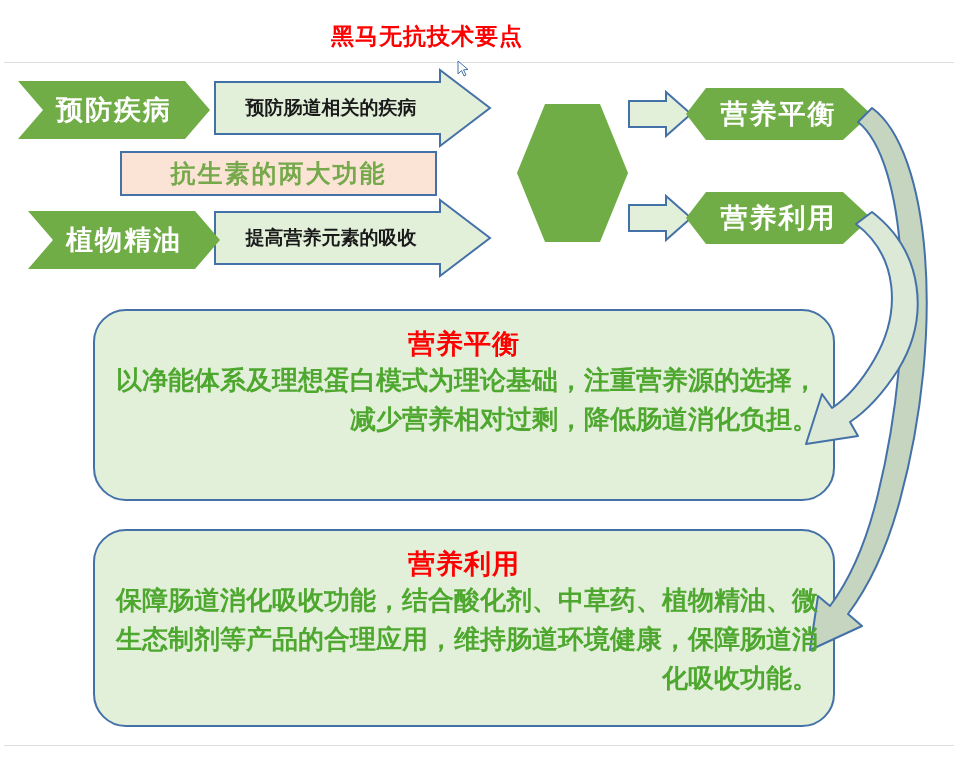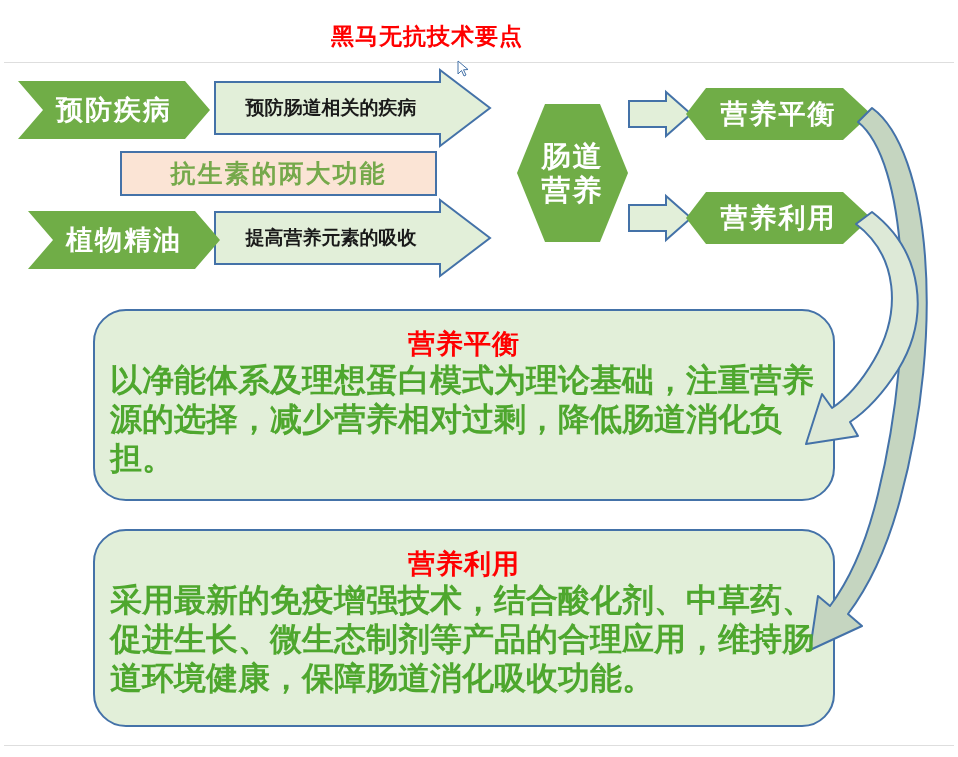--- a/index.html
+++ b/index.html
@@ -110,26 +110,26 @@
   }
   .panel-title {
     text-align: center;
     font-size: 27px;
     font-weight: bold;
     color: #FF0000;
     line-height: 34px;
     letter-spacing: 1px;
   }
   .panel-body {
-    font-size: 32px;
+    font-size: 26px;
     font-weight: bold;
     color: #4EA72E;
     line-height: 39px;
     letter-spacing: 0px;
-    text-align: left;
+    text-align: right;
   }
 
   
   .cursor {
     position: absolute;
     left: 457px;
     top: 60px;
     width: 12px;
     height: 18px;
   }
@@ -208,35 +208,31 @@
   </svg>
 
   <div class="lbl chev-label" style="left:18px; top:81px; width:192px; height:58px;">预防疾病</div>
   <div class="lbl chev-label" style="left:28px; top:211px; width:192px; height:58px;">植物精油</div>
 
   <div class="lbl arrowbox-label" style="left:222px; top:212px; width:218px; height:52px;">提高营养元素的吸收</div>
   <div class="lbl arrowbox-label" style="left:222px; top:82px; width:218px; height:52px;">预防肠道相关的疾病</div>
 
   <div class="lbl peach-label" style="left:121px; top:152px; width:315px; height:43px;">抗生素的两大功能</div>
 
-  <div class="lbl hex-label" style="left:517px; top:104px; width:111px; height:138px;">
-    <span>肠道</span>
-    <span>营养</span>
-  </div>
 
   <div class="lbl out-label" style="left:686px; top:88px; width:185px; height:52px;">营养平衡</div>
   <div class="lbl out-label" style="left:686px; top:192px; width:185px; height:52px;">营养利用</div>
 
   <div class="panel-text" style="left:110px; top:327px; width:708px;">
     <div class="panel-title">营养平衡</div>
     <div class="panel-body">以净能体系及理想蛋白模式为理论基础，注重营养源的选择，减少营养相对过剩，降低肠道消化负担。</div>
   </div>
 
   <div class="panel-text" style="left:110px; top:547px; width:708px;">
     <div class="panel-title">营养利用</div>
-    <div class="panel-body">采用最新的免疫增强技术，结合酸化剂、中草药、促进生长、微生态制剂等产品的合理应用，维持肠道环境健康，保障肠道消化吸收功能。</div>
+    <div class="panel-body">保障肠道消化吸收功能，结合酸化剂、中草药、植物精油、微生态制剂等产品的合理应用，维持肠道环境健康，保障肠道消化吸收功能。</div>
   </div>
 
   <svg class="cursor" viewBox="0 0 12 18">
     <path d="M 1 1 L 1 14 L 4.5 10.5 L 7 16 L 9 15 L 6.5 9.8 L 11 9.5 Z" fill="#ffffff" stroke="#4472A8" stroke-width="1"></path>
   </svg>
 
 </div>
 
 </body></html>

